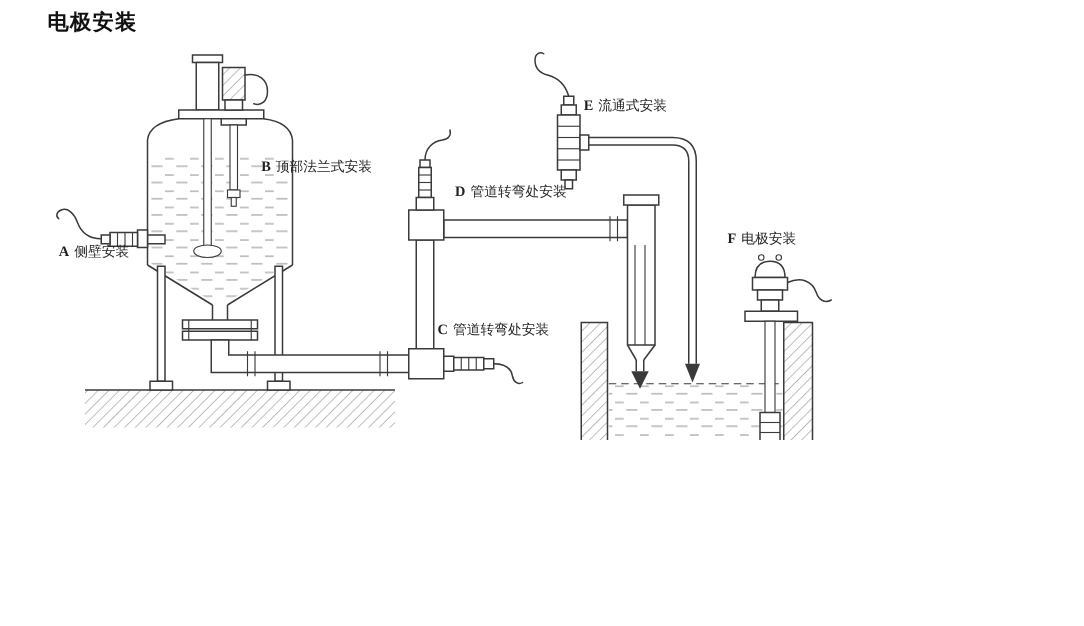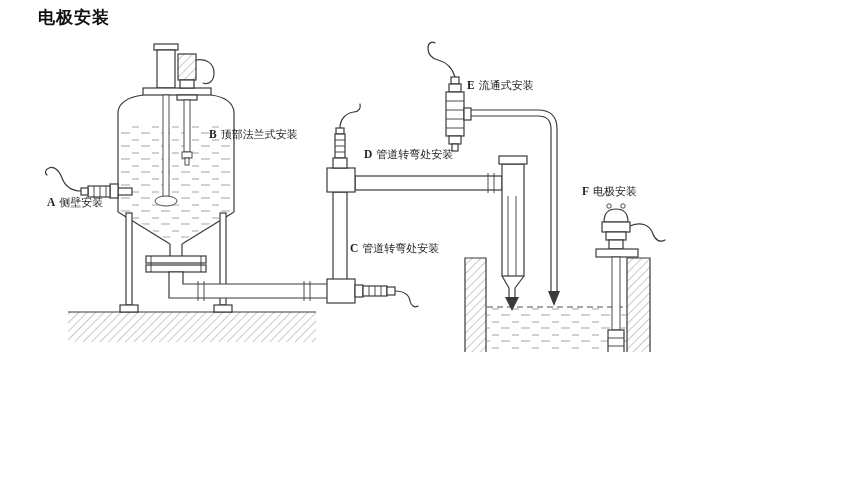--- a/index.html
+++ b/index.html
@@ -196,21 +196,21 @@
   <h1 class="title">电极安装</h1>
 
   <div class="label" style="left:47px;top:196px">
     <span class="letter">A</span><span>侧壁安装</span>
   </div>
 
   <div class="label" style="left:209px;top:128px">
     <span class="letter">B</span><span>顶部法兰式安装</span>
   </div>
 
-  <div class="label" style="left:350px;top:242px">
+  <div class="label" style="left:350px;top:258px">
     <span class="letter">C</span><span>管道转弯处安装</span>
   </div>
 
   <div class="label" style="left:364px;top:148px">
     <span class="letter">D</span><span>管道转弯处安装</span>
   </div>
 
   <div class="label" style="left:467px;top:79px">
     <span class="letter">E</span><span>流通式安装</span>
   </div>

